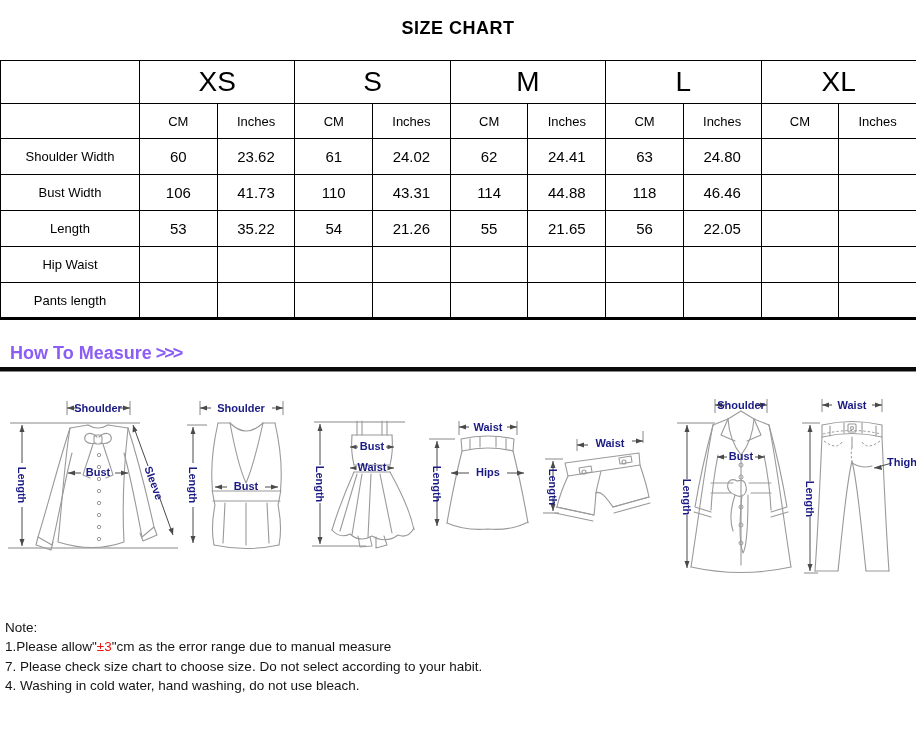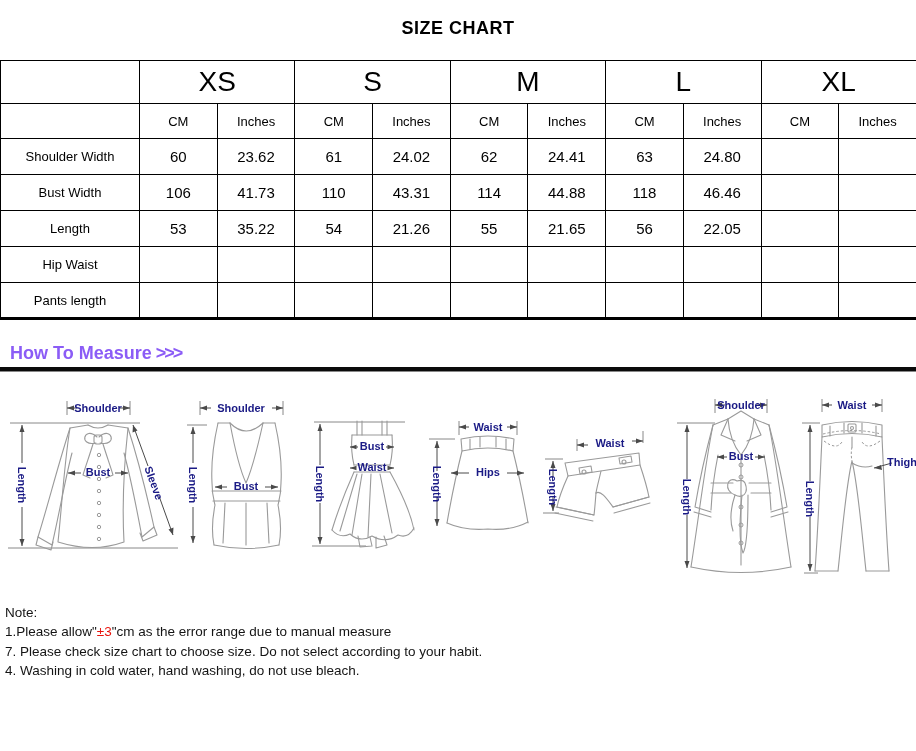--- a/index.html
+++ b/index.html
@@ -18,21 +18,21 @@
   .rule{height:4px;background:#0a0a0a;margin-top:3px;border-bottom:1px solid #888;}
   .figures{display:flex;align-items:center;margin-top:21px;height:200px;}
   .fig{flex:0 0 auto;}
   svg .o{fill:none;stroke:#9a9a9a;stroke-width:1.1;stroke-linecap:round;stroke-linejoin:round;}
   svg .d{fill:none;stroke:#9a9a9a;stroke-width:1;stroke-dasharray:2.5 2;}
   svg .a{fill:none;stroke:#4a4a4a;stroke-width:1;}
   svg .g{fill:none;stroke:#7a7a7a;stroke-width:.9;}
   svg .ah{fill:#4a4a4a;stroke:none;}
   svg .lbl{fill:#1a1a85;font-family:"Liberation Sans",sans-serif;font-size:11px;font-weight:bold;text-anchor:middle;}
   svg .btn{fill:none;stroke:#9a9a9a;stroke-width:1;}
-  .notes{margin:10px 0 0 5px;font-size:13.5px;line-height:19.4px;color:#141414;}
+  .notes{margin:25px 0 0 5px;font-size:13.5px;line-height:19.4px;color:#141414;}
   .red{color:#e8130c;}
 </style>
 </head>
 <body>
 
 <div>
   <h1 class="title">SIZE CHART</h1>
 
   <table class="size-chart">
     <colgroup>

